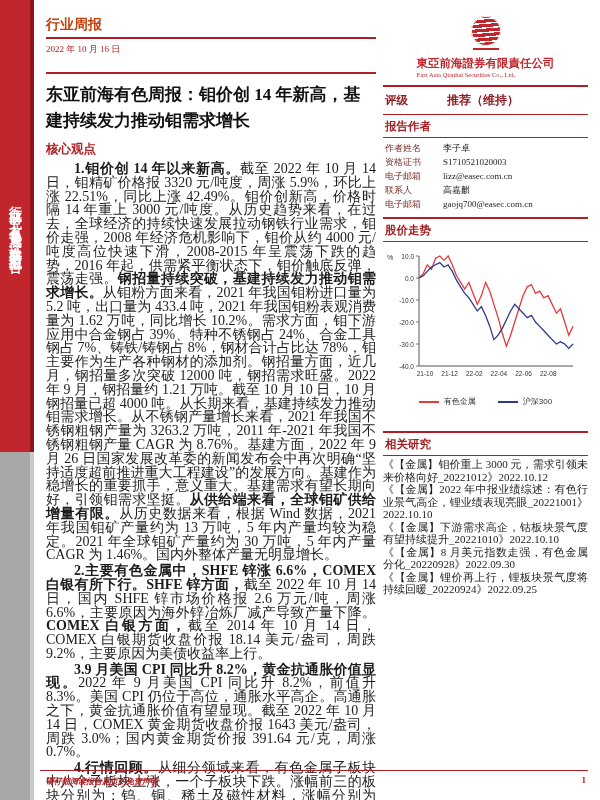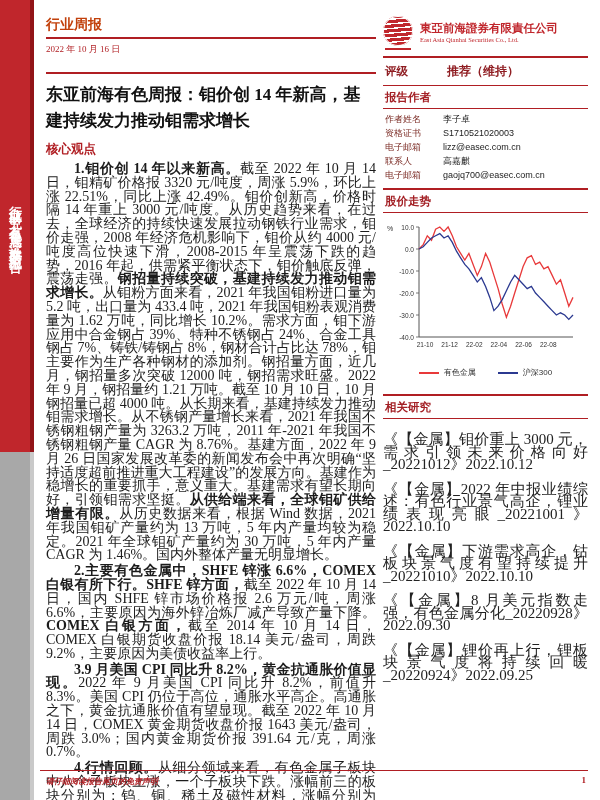--- a/index.html
+++ b/index.html
@@ -20,45 +20,45 @@
   .main{position:absolute;left:46px;top:16px;width:330px;}
   .report-type{color:#c2410c;font-weight:bold;font-size:14px;padding-bottom:3px;border-bottom:2px solid #b01e23;}
   .date-line{color:#b01e23;font-size:9px;padding:4px 0 16px 0;border-bottom:2px solid #b01e23;}
   .doc-title{font-size:17px;font-weight:bold;color:#111111;line-height:1.5;margin:8px 0 6px 0;}
   .sec-head{color:#b01e23;font-weight:bold;font-size:12.5px;margin:8px 0 4px 0;}
   .para{font-size:14px;line-height:13.8px;text-align:justify;text-indent:2em;margin:0 0 2px 0;color:#1c1c1c;}
   .para .b{font-weight:bold;}
   .advice-block{margin-top:14px;}
   
   .right{position:absolute;left:383px;top:16px;width:205px;}
-  .logo-row{display:flex;align-items:center;gap:7px;margin-bottom:6px;}
+  .logo-row{display:flex;align-items:center;gap:7px;margin-bottom:6px;flex-direction:column;}
   .globe{
     width:30px;height:30px;border-radius:50%;
     background:repeating-linear-gradient(175deg,#c0262c 0 3.2px,#ffffff 3.2px 4.6px);
     box-shadow:0 0 0 1px #ffffff inset;flex:0 0 auto;
   }
   .logo-caption{width:26px;height:2px;background:#c0262c;margin:2px auto 0 auto;}
   .company-cn{color:#c0262c;font-weight:bold;font-size:11.5px;line-height:1.2;}
   .company-en{color:#c0262c;font-size:6.5px;line-height:1.3;}
   .hr-thick{border-top:2.5px solid #b01e23;margin-top:4px;}
   .rating-row{display:flex;align-items:center;padding:5px 2px;border-bottom:1.5px solid #b01e23;}
   .rating-label{width:62px;color:#8f1d22;font-weight:bold;font-size:11.5px;font-family:Liberation Mono, monospace;}
   .rating-value{color:#8f1d22;font-weight:bold;font-size:12px;}
   .col-sec-head{color:#a32025;font-weight:bold;font-size:11.5px;padding:4px 2px 3px 2px;border-bottom:1.5px solid #b01e23;}
   .author-rows{padding:3px 2px 6px 2px;border-bottom:2px solid #b01e23;}
   .a-row{display:flex;font-size:9px;line-height:14px;}
   .a-label{width:58px;color:#7a2a23;flex:0 0 auto;}
-  .a-value{color:#222222;font-family:Liberation Sans, sans-serif;}
-  .chart-wrap{padding:6px 0 10px 0;border-bottom:2px solid #b01e23;}
+  .a-value{color:#222222;font-family:Liberation Serif, serif;}
+  .chart-wrap{padding:6px 0 18px 0;border-bottom:2px solid #b01e23;}
   .legend-row{display:flex;justify-content:center;gap:22px;margin:2px 0 6px 0;}
   .legend-item{display:flex;align-items:center;gap:5px;}
   .legend-swatch{width:20px;height:2px;}
   .legend-label{font-size:8px;color:#333333;font-family:"Liberation Sans","DejaVu Sans",sans-serif;}
   .related-list{padding:2px 0;}
-  .related-item{font-size:15px;line-height:12.5px;color:#222222;text-align:justify;margin:12px 0;}
+  .related-item{font-size:11px;line-height:12.5px;color:#222222;text-align:justify;margin:0 0;}
   
   .footer-rule{position:absolute;left:40px;right:12px;top:770px;border-top:1.5px solid #b01e23;}
   .footer-disclaimer{position:absolute;left:46px;top:776px;color:#b01e23;font-size:8px;font-weight:bold;font-style:italic;}
   .page-num{position:absolute;right:14px;top:775px;color:#b01e23;font-size:9px;font-weight:bold;}
   svg text{font-family:"Liberation Sans","DejaVu Sans",sans-serif;}
 </style>
 </head>
 <body>
 
 <div class="side-red"></div>

